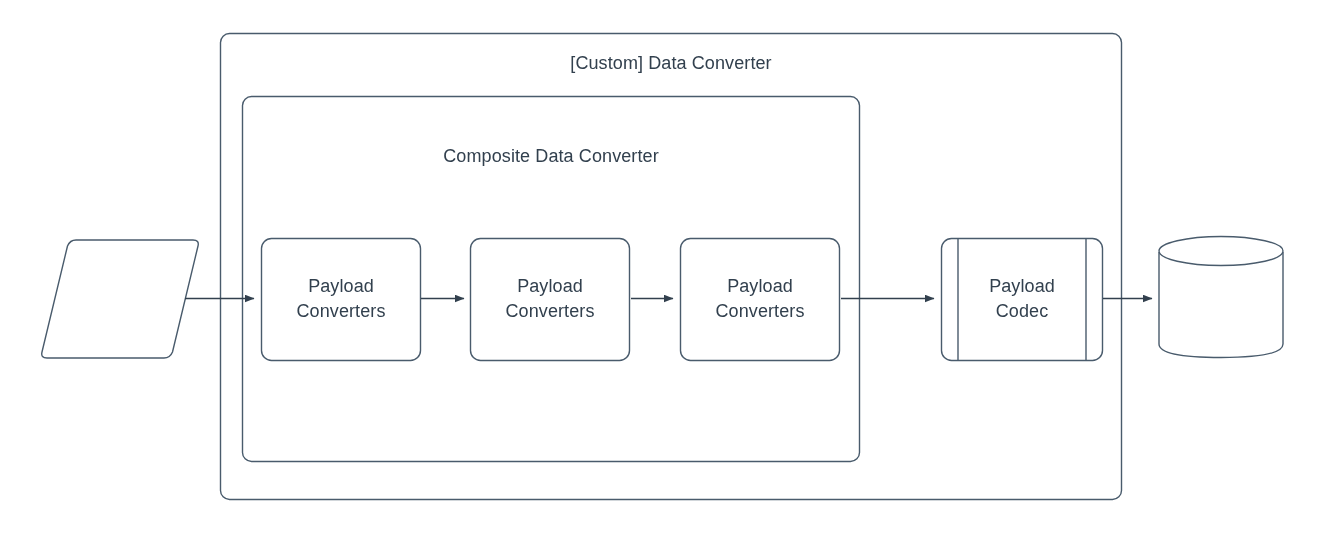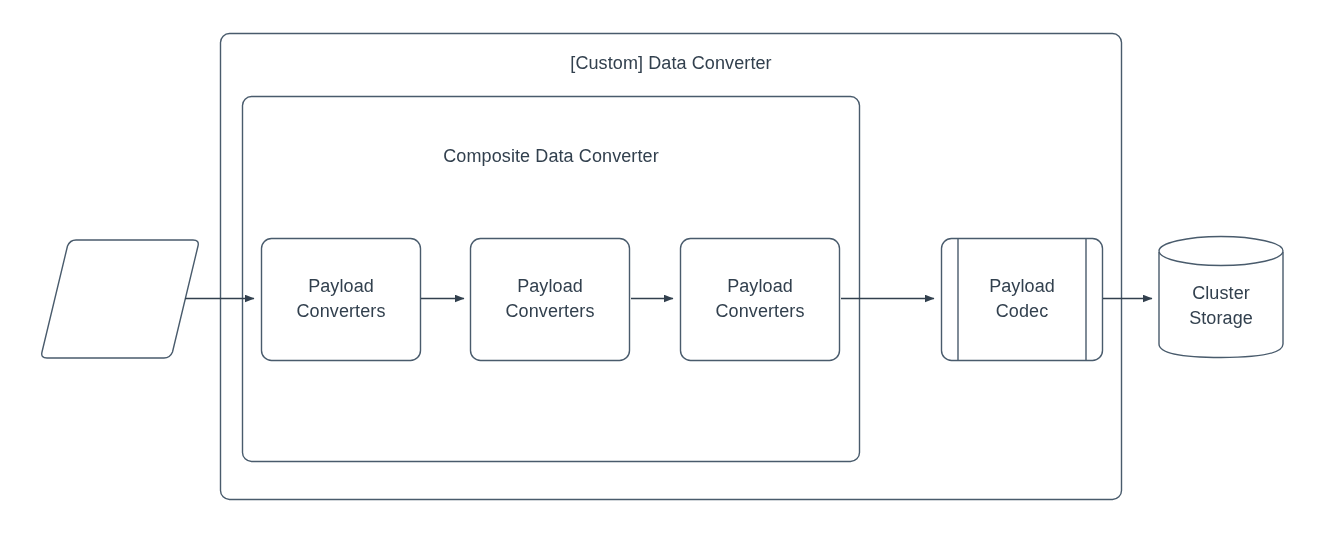--- a/index.html
+++ b/index.html
@@ -101,16 +101,14 @@
 
   <div class="shape-label" style="left:470px; top:274px; width:160px;">Payload
 Converters</div>
 
   <div class="shape-label" style="left:680px; top:274px; width:160px;">Payload
 Converters</div>
 
   <div class="shape-label" style="left:957px; top:274px; width:130px;">Payload
 Codec</div>
 
-  <div class="shape-label" style="left:1159px; top:281px; width:124px;">Cluster
-Storage</div>
 
 </div>
 
 </body></html>

